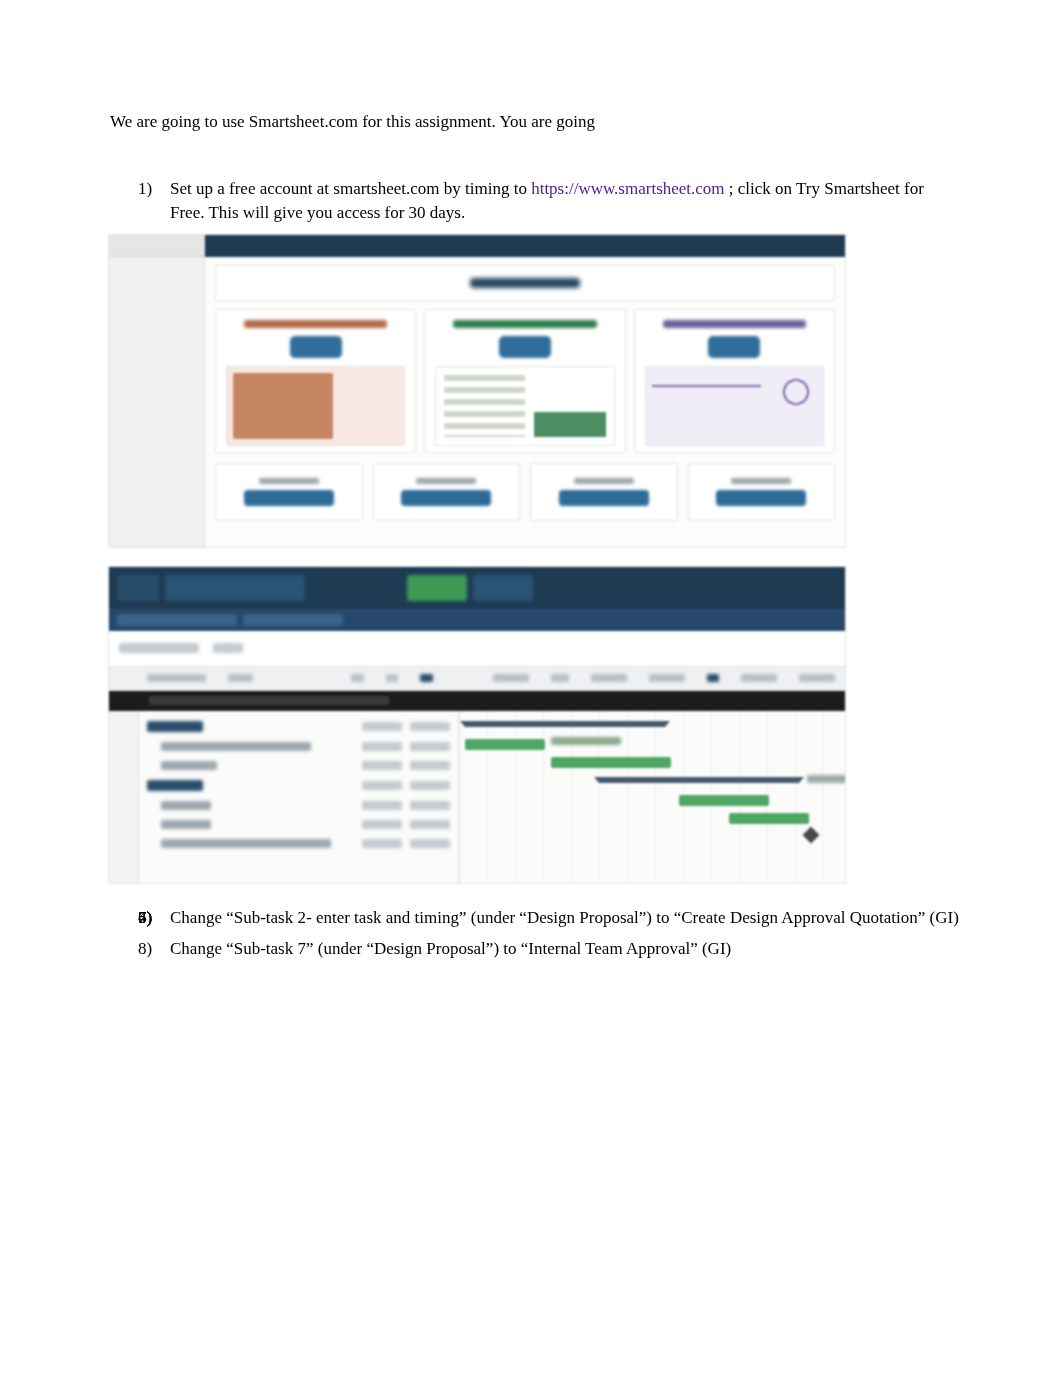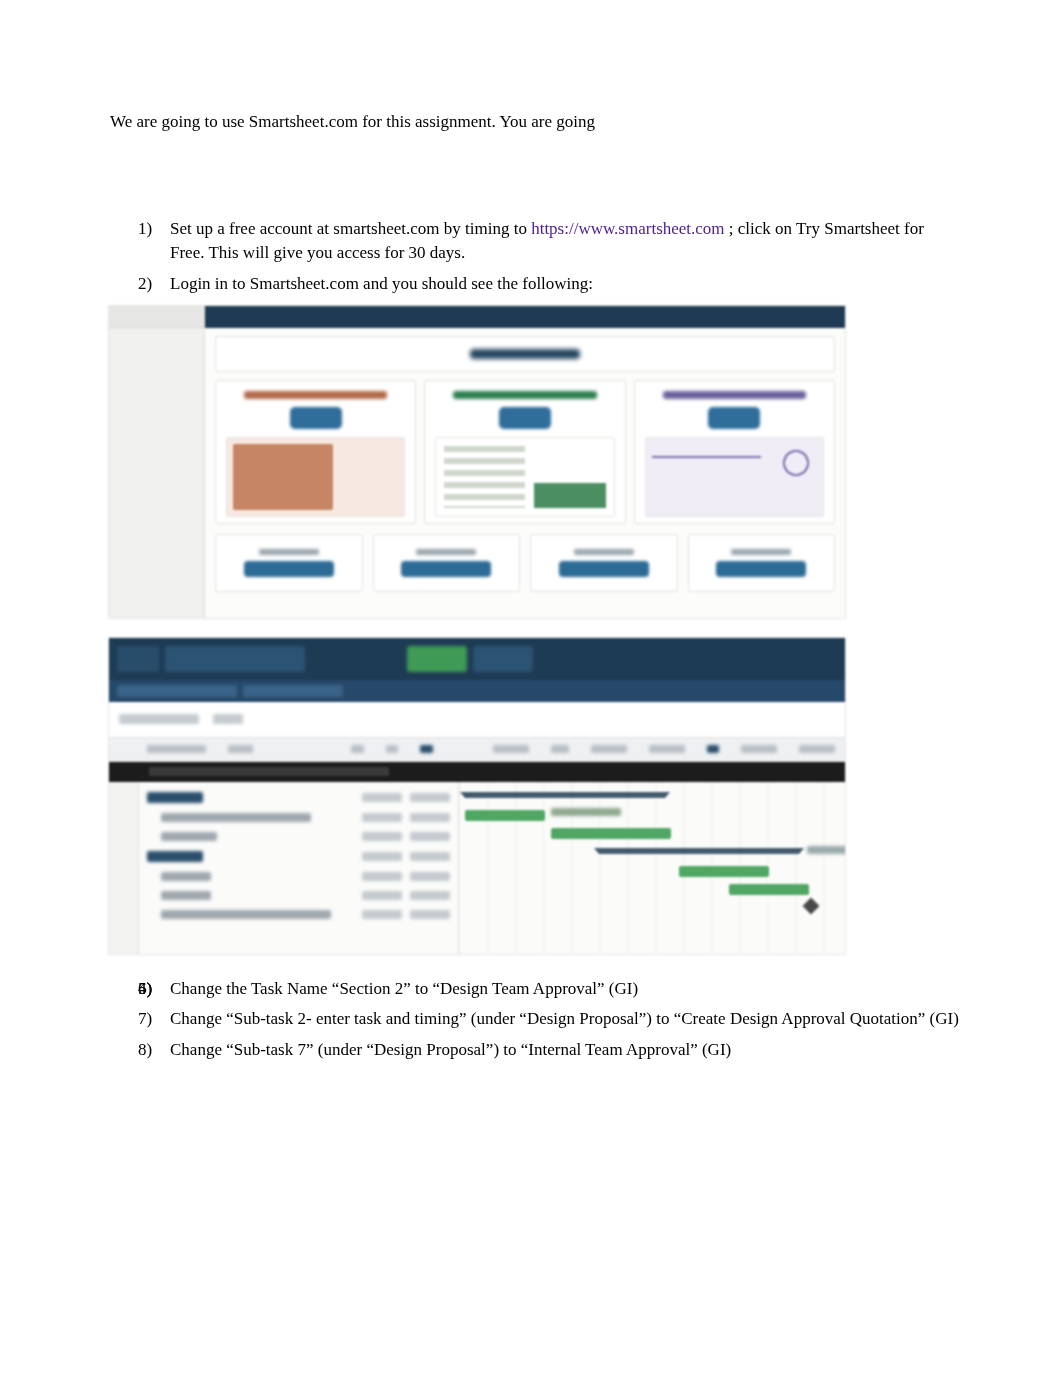--- a/index.html
+++ b/index.html
@@ -6,21 +6,21 @@
   body {
     font-family: "Times New Roman", Times, serif;
     background: #ffffff;
     width: 1062px;
     min-height: 1377px;
     padding: 110px 100px 60px 110px;
     color: #000;
     font-size: 17px;
     line-height: 1.45;
   }
-  .intro { margin-bottom: 82px; }
+  .intro { margin-bottom: 42px; }
   ol.main { list-style: none; padding-left: 34px; }
   ol.main > li { margin-bottom: 6px; padding-left: 26px; position: relative; }
   ol.main > li .num {
     position: absolute;
     left: -6px;
     top: 0;
   }
   .link { color: #4c1d95; }
 
   
@@ -247,21 +247,20 @@
 
 <ol class="main">
   <li>
     <span class="num">1)</span>
     <span>Set up a free account at smartsheet.com by timing to </span>
     <span class="link">https://www.smartsheet.com</span>
     <span> ; click on Try Smartsheet for Free. This will give you access for 30 days.</span>
   </li>
   <li>
     <span class="num">2)</span>
-    <span>Login in to Smartsheet.com and you should see the following:</span>
   </li>
 </ol>
 
 <div class="shot1">
   <div class="leftcol">
     <div class="tab1"></div>
   </div>
   <div class="topstrip"></div>
   <div class="main">
     <div class="banner">
@@ -407,21 +406,20 @@
 
 <ol class="main">
   <li>
     <span class="num">4)</span>
   </li>
   <li>
     <span class="num">5)</span>
   </li>
   <li>
     <span class="num">6)</span>
-    <span>Change the Task Name “Section 2” to “Design Team Approval” (GI)</span>
   </li>
   <li>
     <span class="num">7)</span>
     <span>Change “Sub-task 2- enter task and timing”  (under “Design Proposal”) to “Create Design Approval Quotation” (GI)</span>
   </li>
   <li>
     <span class="num">8)</span>
     <span>Change “Sub-task 7” (under “Design Proposal”) to “Internal Team Approval” (GI)</span>
   </li>
 </ol>

